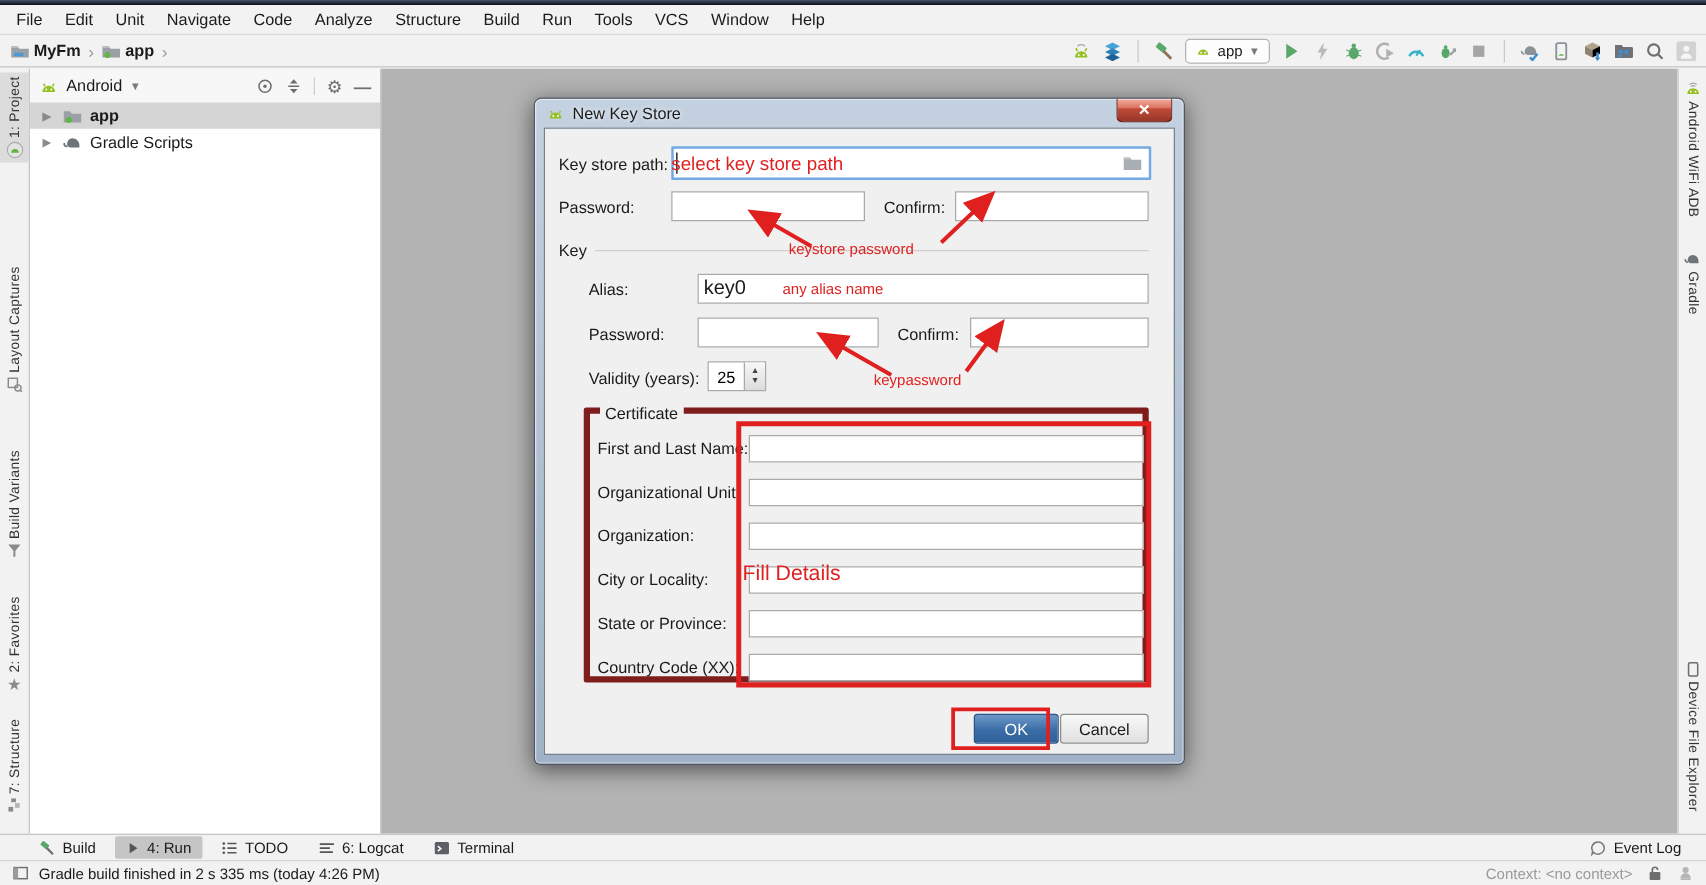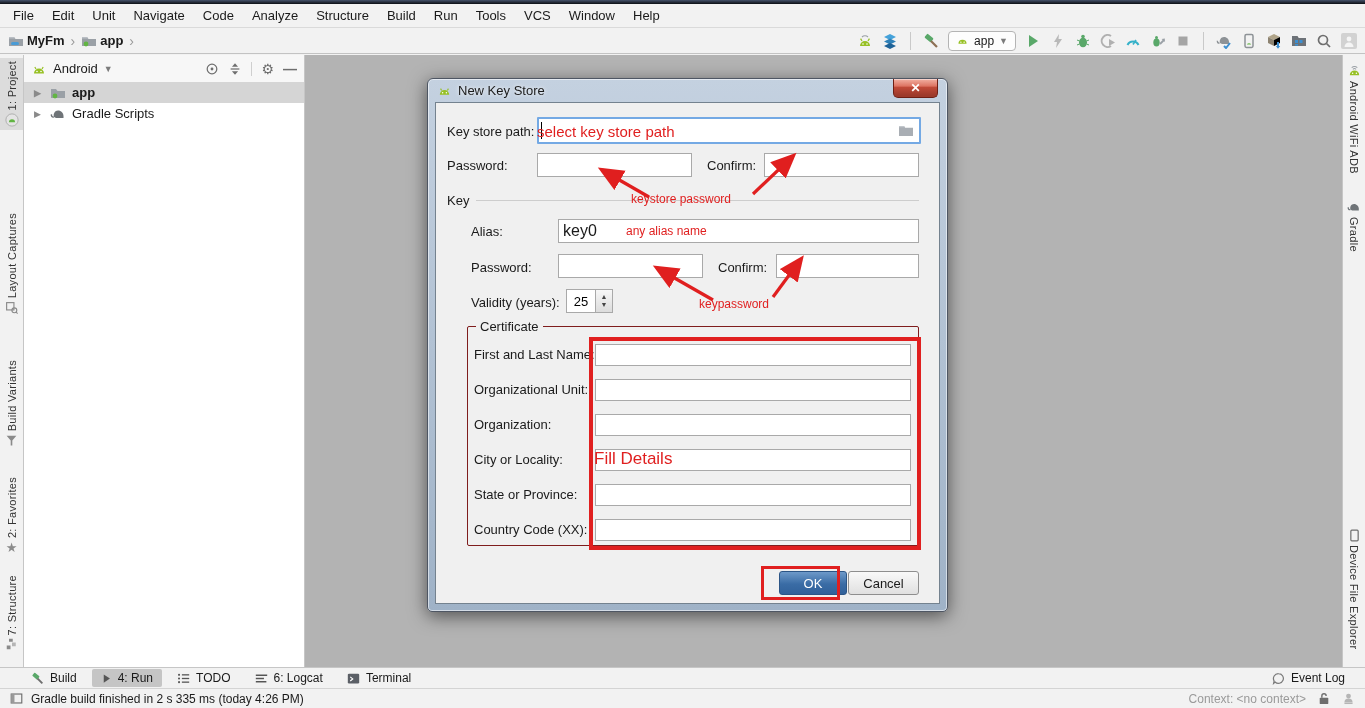--- a/index.html
+++ b/index.html
@@ -55,21 +55,21 @@
   .dlg-close{position:absolute;top:0;right:9px;width:45px;height:19px;cursor:default;
     background:linear-gradient(#f2b0a2,#dd7361 40%,#c14a38 45%,#9d3a2b 90%);
     border:1px solid #6e1f14;border-top:none;border-radius:0 0 5px 5px;color:#fff;font-weight:bold;
     display:flex;align-items:center;justify-content:center;font-size:12px;box-shadow:inset 0 1px 0 rgba(255,255,255,.45)}
   .dlg-content{position:absolute;left:7px;top:23px;right:7px;bottom:7px;background:#f0f0f0;border:1px solid #74828f}
   .dlg-content .lbl{position:absolute;font-size:13px;color:#1a1a1a;white-space:nowrap}
   .fld{position:absolute;background:#fff;border:1px solid #a9a9a9;font-size:16px;font-family:"Liberation Sans",sans-serif;padding:0 4px;color:#1a1a1a}
   .fld-focus{border:2px solid #74a9e4;border-radius:1px}
   .caret{position:absolute;left:105px;top:19px;width:1px;height:17px;background:#000}
   .sep-line{position:absolute;height:1px;background:#cdcdcd}
-  .groupbox{position:absolute;border:1px solid #7f1d1d;border-radius:2px}
+  .groupbox{position:absolute;border:5px solid #7f1d1d;border-radius:2px}
   .legend{position:absolute;top:-8px;left:8px;background:#f0f0f0;padding:0 4px;font-size:13px;color:#1a1a1a}
   .cert-row{position:absolute;left:6px;width:438px;height:40px}
   .cert-row .clbl{font-size:13px;line-height:22px;color:#1a1a1a;white-space:nowrap}
   .cert-row .fld{left:121px;top:0;width:316px;height:22px}
   .cert-row:nth-of-type(1){top:17px}.cert-row:nth-of-type(2){top:52px}.cert-row:nth-of-type(3){top:87px}
   .cert-row:nth-of-type(4){top:122px}.cert-row:nth-of-type(5){top:157px}.cert-row:nth-of-type(6){top:192px}
   .spinner{position:absolute;left:130px;top:186px;width:47px;height:24px;border:1px solid #a9a9a9;background:#fff;display:flex}
   .spin-val{flex:1;font-size:13px;display:flex;align-items:center;justify-content:center}
   .spin-btns{width:17px;border-left:1px solid #a9a9a9;background:linear-gradient(#f7f7f7,#dcdcdc);display:flex;flex-direction:column;align-items:center;justify-content:center;font-size:7px;color:#444;line-height:1.1}
   .btn{position:absolute;height:24px;font-size:13px;display:flex;align-items:center;justify-content:center;border-radius:3px;cursor:default}

